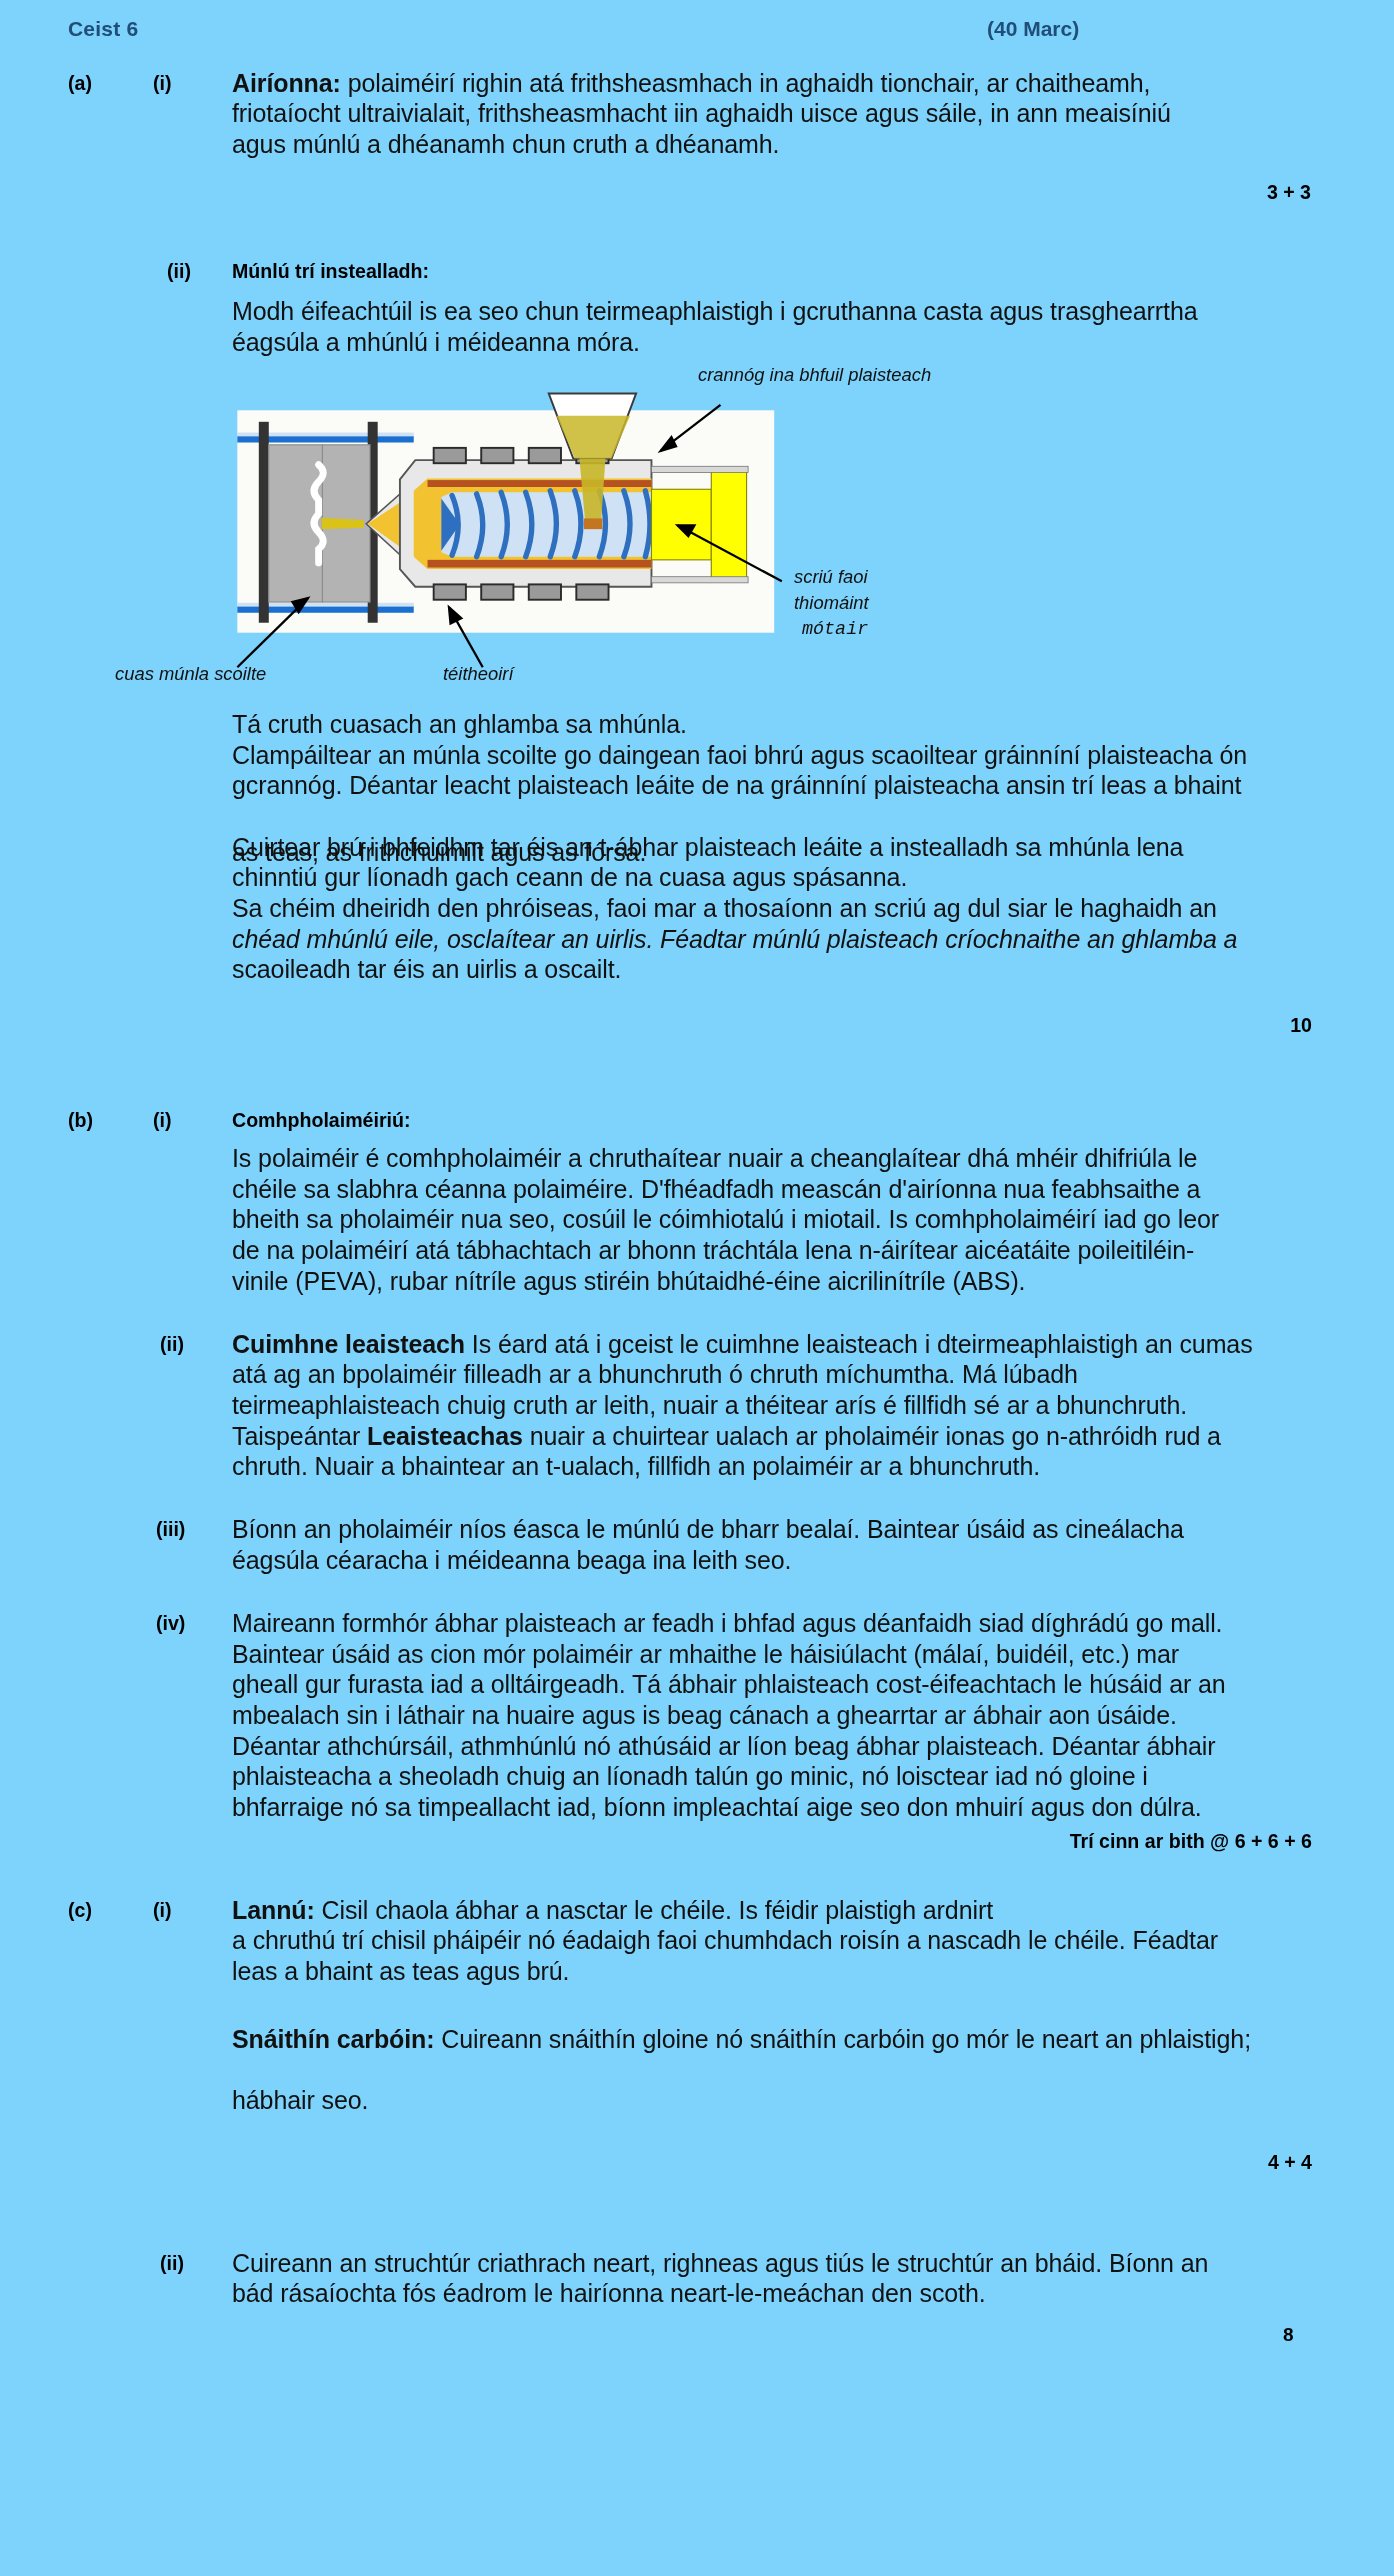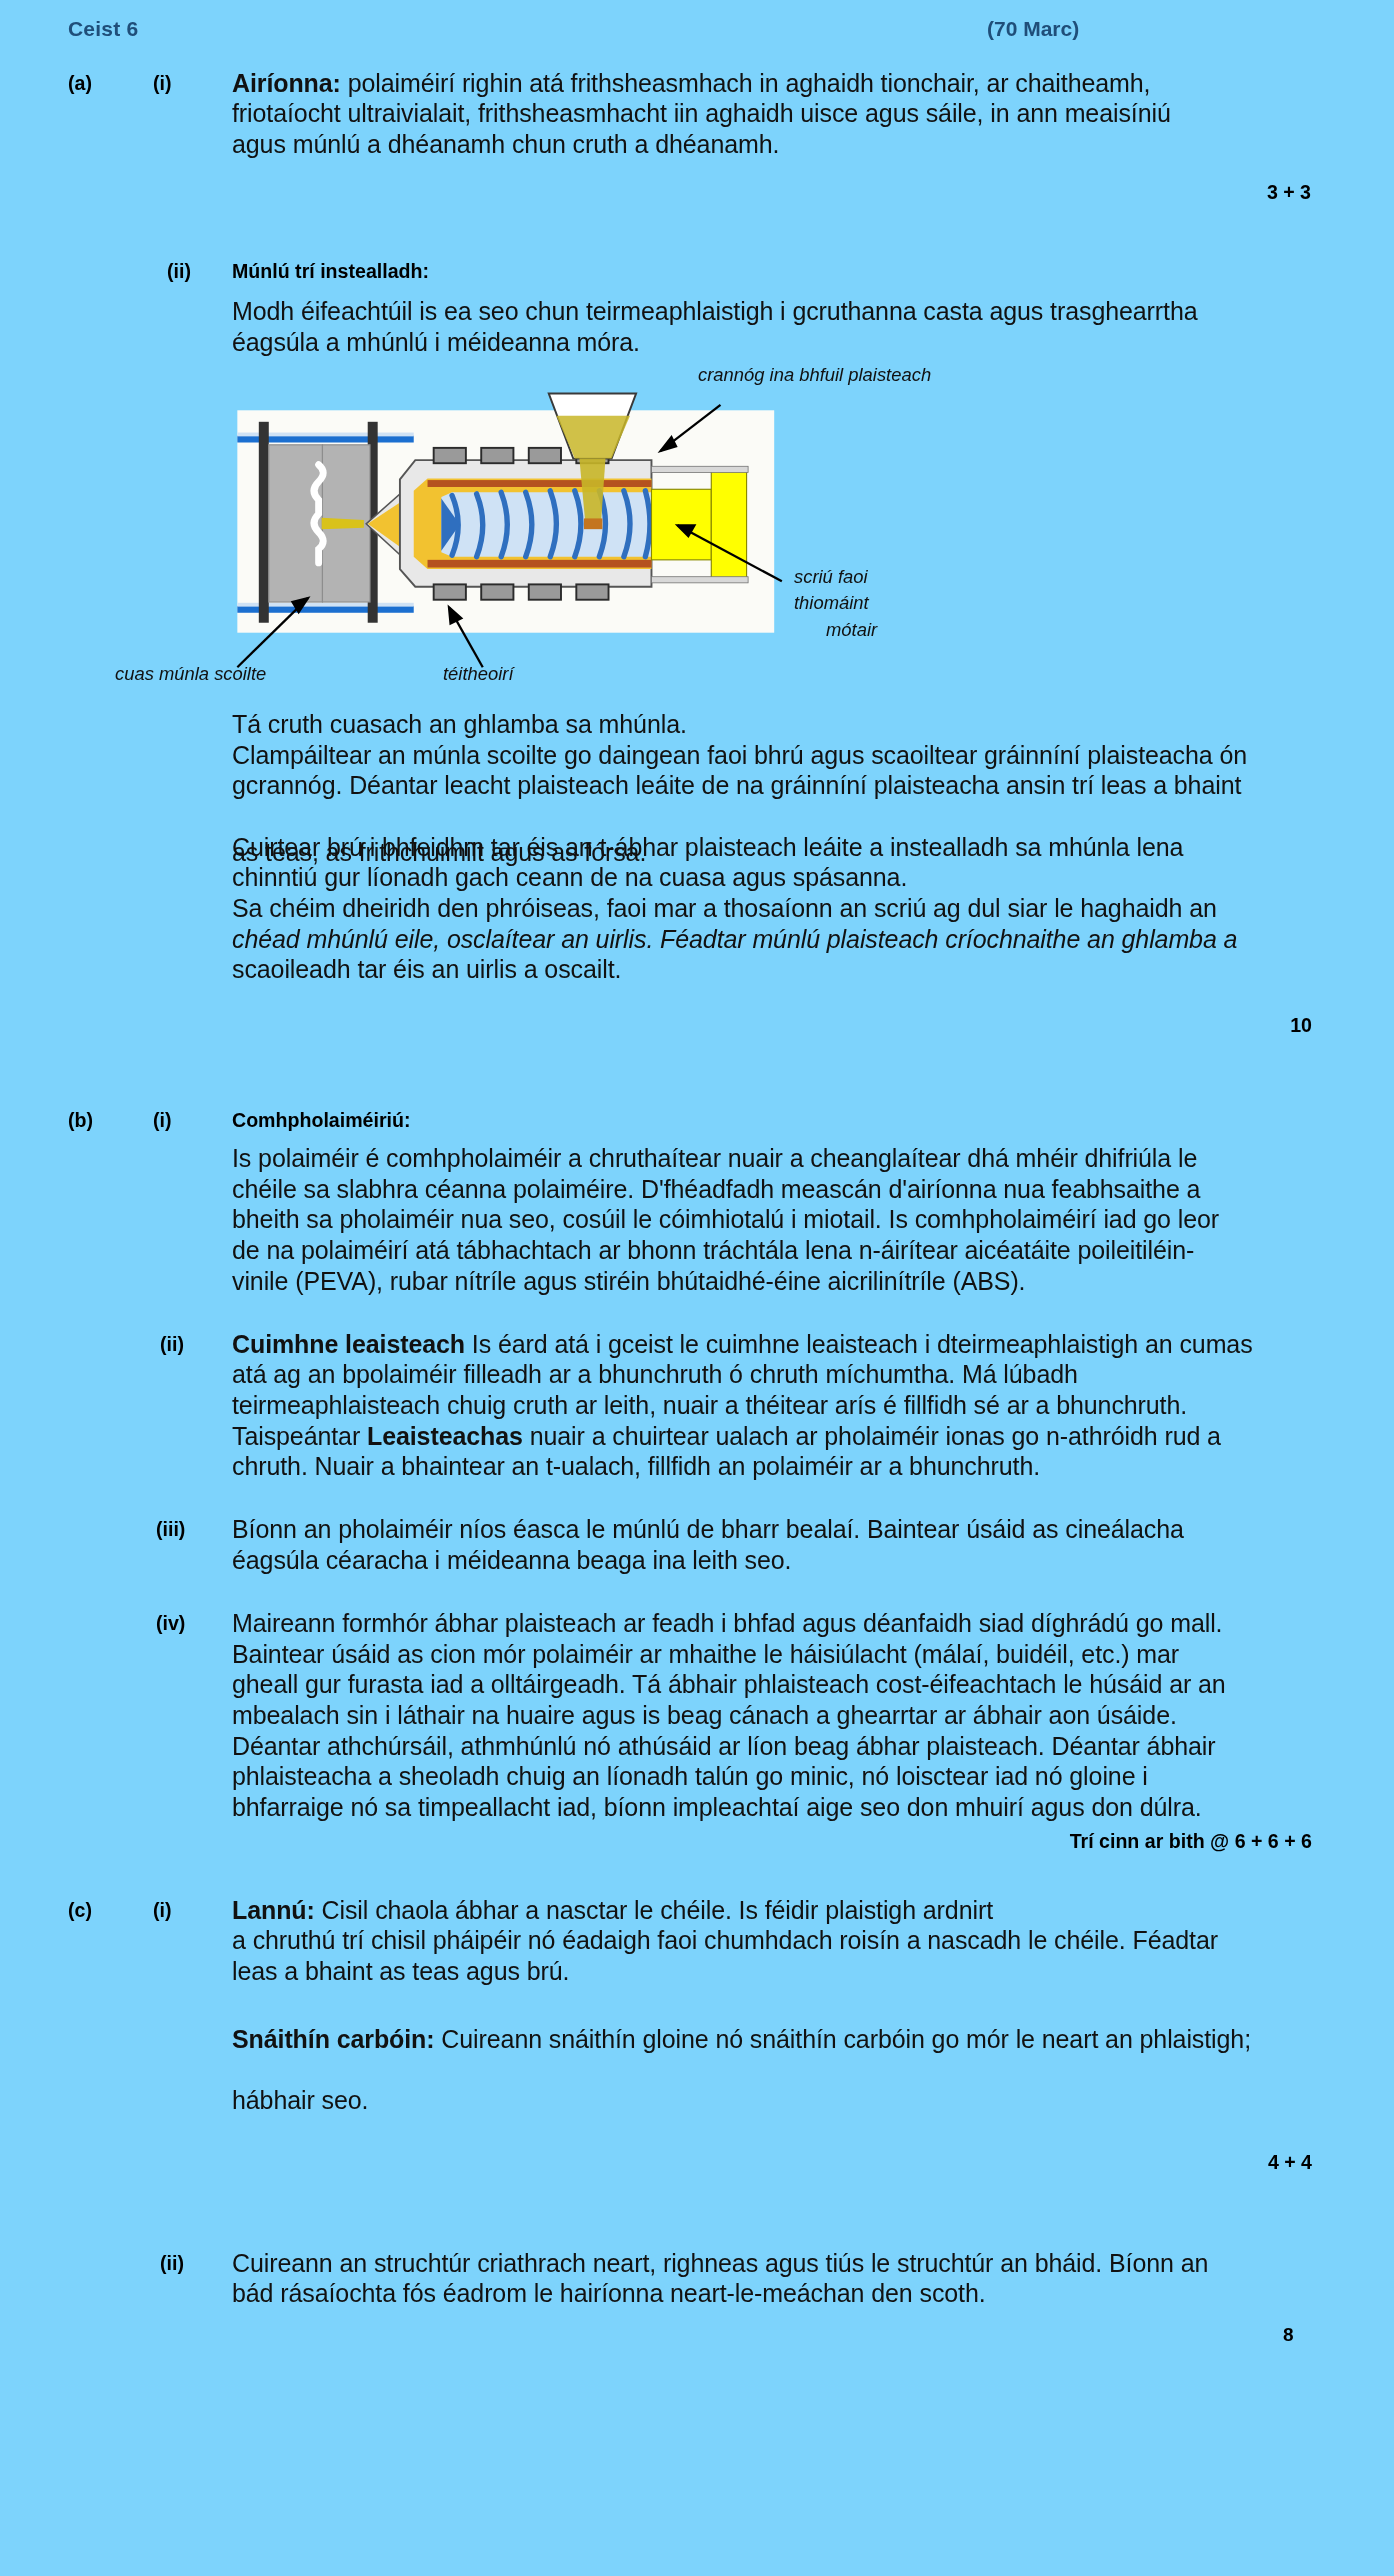--- a/index.html
+++ b/index.html
@@ -96,21 +96,21 @@
   }
   .diagram-svg { position: absolute; left: 0; top: 0; }
 </style>
 </head>
 <body>
 
 <div class="page">
 
   <div class="header">
     <div class="header-title">Ceist 6</div>
-    <div class="header-marks">(70 Marc)</div>
+    <div class="header-marks">(40 Marc)</div>
   </div>
 
   <div class="lbl" style="left:68px; top:68px;">(a)</div>
   <div class="lbl" style="left:153px; top:68px;">(i)</div>
 
   <div class="txt" style="left:232px; top:68px; width:997px;">
     <b>Airíonna:</b><span> polaiméirí righin atá frithsheasmhach in aghaidh tionchair, ar chaitheamh,</span>
   </div>
   <div class="txt" style="left:232px; top:98px; width:1013px;">friotaíocht ultraivialait, frithsheasmhacht iin aghaidh uisce agus sáile, in ann meaisíniú</div>
   <div class="txt" style="left:232px; top:129px; width:1013px;">agus múnlú a dhéanamh chun cruth a dhéanamh.</div>
@@ -213,21 +213,21 @@
 
       <g stroke="#000000" stroke-width="3" fill="#000000">
         <line x1="340" y1="390" x2="296" y2="312"></line>
         <polygon points="296,312 298,333 312,326"></polygon>
       </g>
     </svg>
 
     <div class="callout" style="left:476px; top:-6.1px;">crannóg ina bhfuil plaisteach</div>
     <div class="callout" style="left:572px; top:196px;">scriú faoi</div>
     <div class="callout" style="left:572px; top:222px;">thiomáint</div>
-    <div class="callout" style="left:604px; top:249px;">mótair</div>
+    <div class="callout" style="left:580px; top:249px;font-family:Liberation Mono, monospace;">mótair</div>
     <div class="callout" style="left:-107px; top:293px;">cuas múnla scoilte</div>
     <div class="callout" style="left:221px; top:293px;">téitheoirí</div>
   </div>
 
   <div class="txt" style="left:232px; top:709px; width:1074px;">Tá cruth cuasach an ghlamba sa mhúnla.</div>
   <div class="txt" style="left:232px; top:740px; width:1074px;">Clampáiltear an múnla scoilte go daingean faoi bhrú agus scaoiltear gráinníní plaisteacha ón</div>
   <div class="txt" style="left:232px; top:770px; width:1074px;">gcrannóg.  Déantar leacht plaisteach leáite de na gráinníní plaisteacha ansin trí leas a bhaint</div>
   <div class="txt" style="left:232px; top:837px; width:1074px;">as teas, as frithchuimilt agus as fórsa.</div>
   <div class="txt" style="left:232px; top:832px; width:1074px;">Cuirtear brú i bhfeidhm tar éis an t-ábhar plaisteach leáite a instealladh sa mhúnla lena</div>
   <div class="txt" style="left:232px; top:862px; width:1074px;">chinntiú gur líonadh gach ceann de na cuasa agus spásanna.</div>

